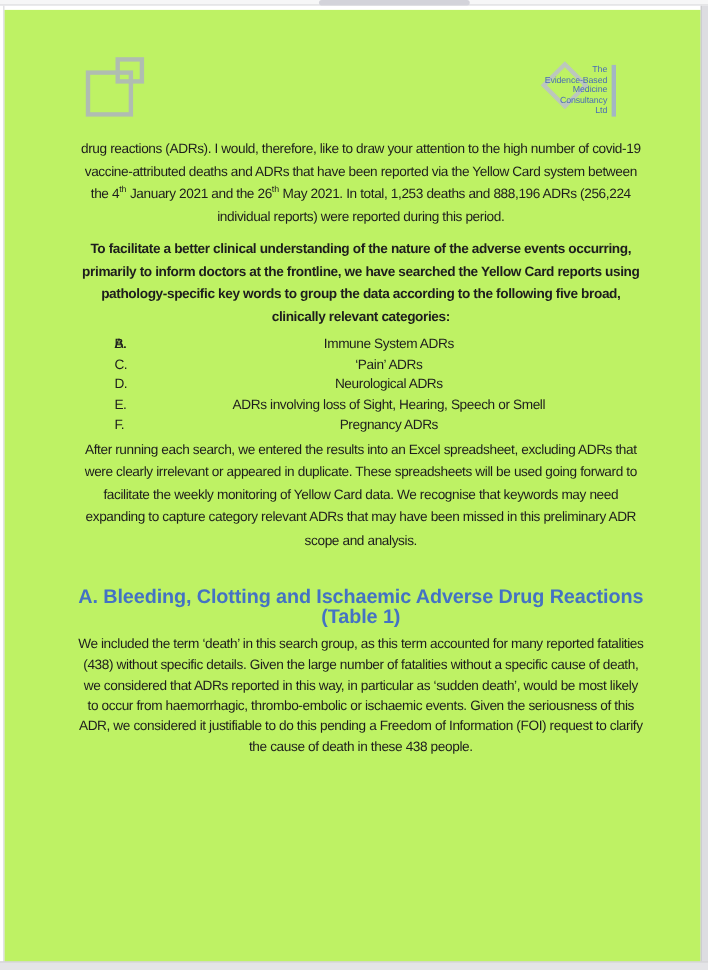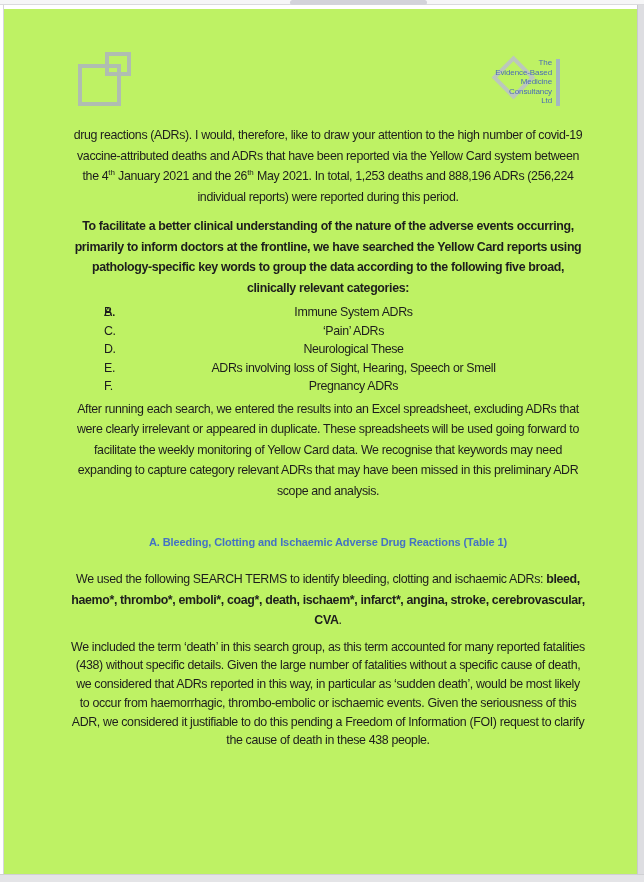--- a/index.html
+++ b/index.html
@@ -81,21 +81,21 @@
   .p-method  { margin-top: 3px !important; }
   .p-terms   { margin-top: 18px !important; }
   .p-death   { margin-top: 7px !important; line-height: 18.8px; }
 
   .cat-list { list-style: none; margin: 5px 0 0 0; padding: 0; line-height: 18.5px; }
   .cat-list li { position: relative; padding-left: 51px; }
   .cat-list .marker { position: absolute; left: 34px; }
 
   .section-heading {
     margin: 32px 0 0 0;
-    font-size: 11px; line-height: 18px; letter-spacing: -0.1px;
+    font-size: 18px; line-height: 18px; letter-spacing: -0.1px;
     font-weight: bold;
     color: #4472c4;
   }
 
   sup { font-size: 8px; line-height: 0; vertical-align: super; letter-spacing: 0; }
   b, strong { font-weight: bold; }
 </style>
 </head>
 <body>
 
@@ -123,30 +123,29 @@
     <div class="content" style="color: rgb(29, 29, 29); text-align: center;">
 
       <p class="p-intro"><span>drug reactions (ADRs). I would, therefore, like to draw your attention to the high number of covid-19 vaccine-attributed deaths and ADRs that have been reported via the Yellow Card system between the 4</span><sup>th</sup><span> January 2021 and the 26</span><sup>th</sup><span> May 2021. In total, 1,253 deaths and 888,196 ADRs (256,224 individual reports) were reported during this period.</span></p>
 
       <p class="p-cats">To facilitate a better clinical understanding of the nature of the adverse events occurring, primarily to inform doctors at the frontline, we have searched the Yellow Card reports using pathology-specific key words to group the data according to the following five broad, clinically relevant categories:</p>
 
       <ol class="cat-list">
         <li><span class="marker">A.</span></li>
         <li><span class="marker">B.</span><span>Immune System ADRs</span></li>
         <li><span class="marker">C.</span><span>‘Pain’ ADRs</span></li>
-        <li><span class="marker">D.</span><span>Neurological These</span></li>
+        <li><span class="marker">D.</span><span>Neurological ADRs</span></li>
         <li><span class="marker">E.</span><span>ADRs involving loss of Sight, Hearing, Speech or Smell</span></li>
         <li><span class="marker">F.</span><span>Pregnancy ADRs</span></li>
       </ol>
 
       <p class="p-method">After running each search, we entered the results into an Excel spreadsheet, excluding ADRs that were clearly irrelevant or appeared in duplicate. These spreadsheets will be used going forward to facilitate the weekly monitoring of Yellow Card data. We recognise that keywords may need expanding to capture category relevant ADRs that may have been missed in this preliminary ADR scope and analysis.</p>
 
       <h2 class="section-heading" style="color: rgb(68, 114, 196);">A. Bleeding, Clotting and Ischaemic Adverse Drug Reactions (Table 1)</h2>
 
-      <p class="p-terms"><span>We used the following SEARCH TERMS to identify bleeding, clotting and ischaemic ADRs: </span><strong>bleed, haemo*, thrombo*, emboli*, coag*, death, ischaem*, infarct*, angina, stroke, cerebrovascular, CVA</strong><span>.</span></p>
 
       <p class="p-death">We included the term ‘death’ in this search group, as this term accounted for many reported fatalities (438) without specific details. Given the large number of fatalities without a specific cause of death, we considered that ADRs reported in this way, in particular as ‘sudden death’, would be most likely to occur from haemorrhagic, thrombo-embolic or ischaemic events. Given the seriousness of this ADR, we considered it justifiable to do this pending a Freedom of Information (FOI) request to clarify the cause of death in these 438 people.</p>
 
     </div>
   </div>
 
   <div class="page-left-border"></div>
   <div class="right-strip"></div>
   <div class="bottom-strip"></div>
   <div class="top-strip">

